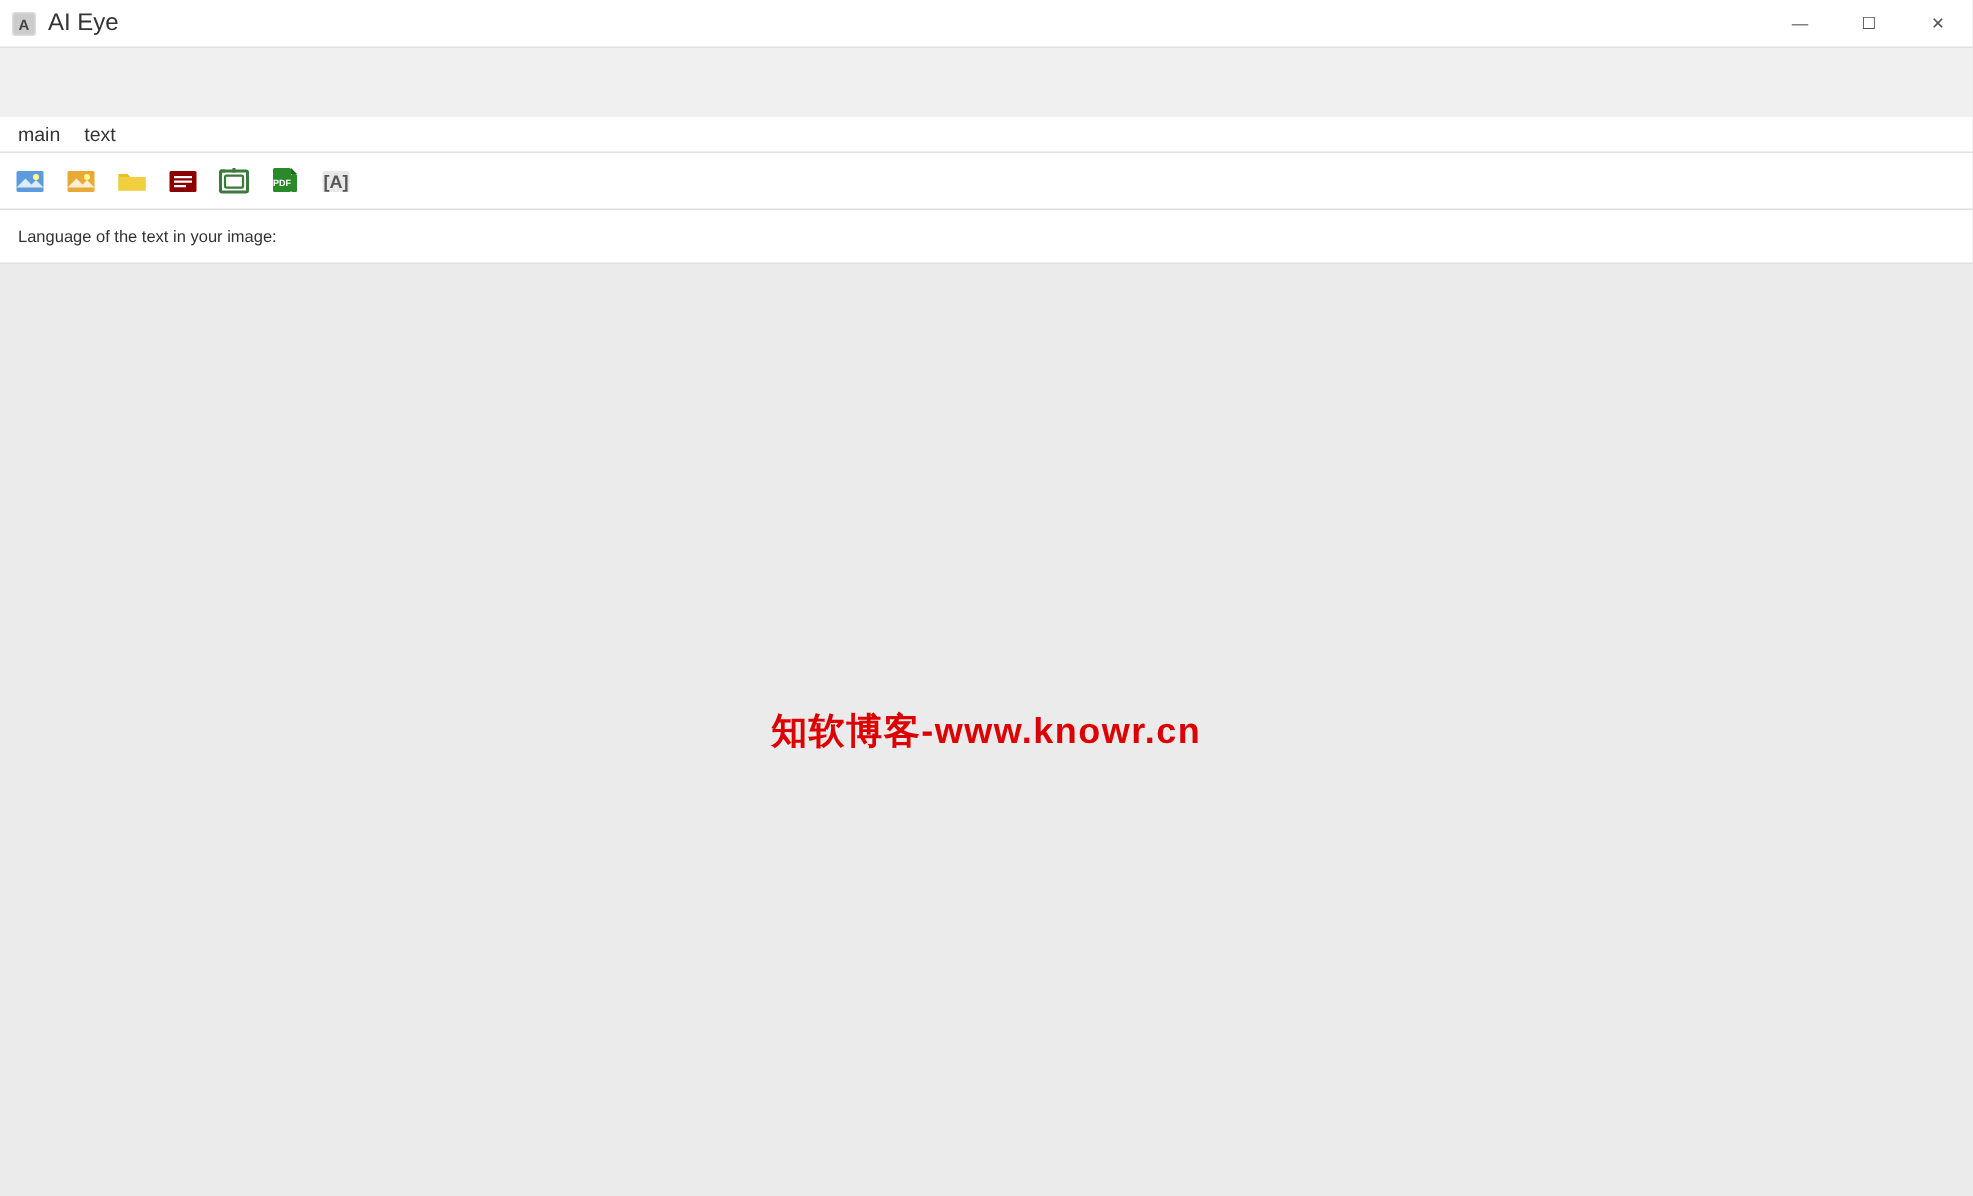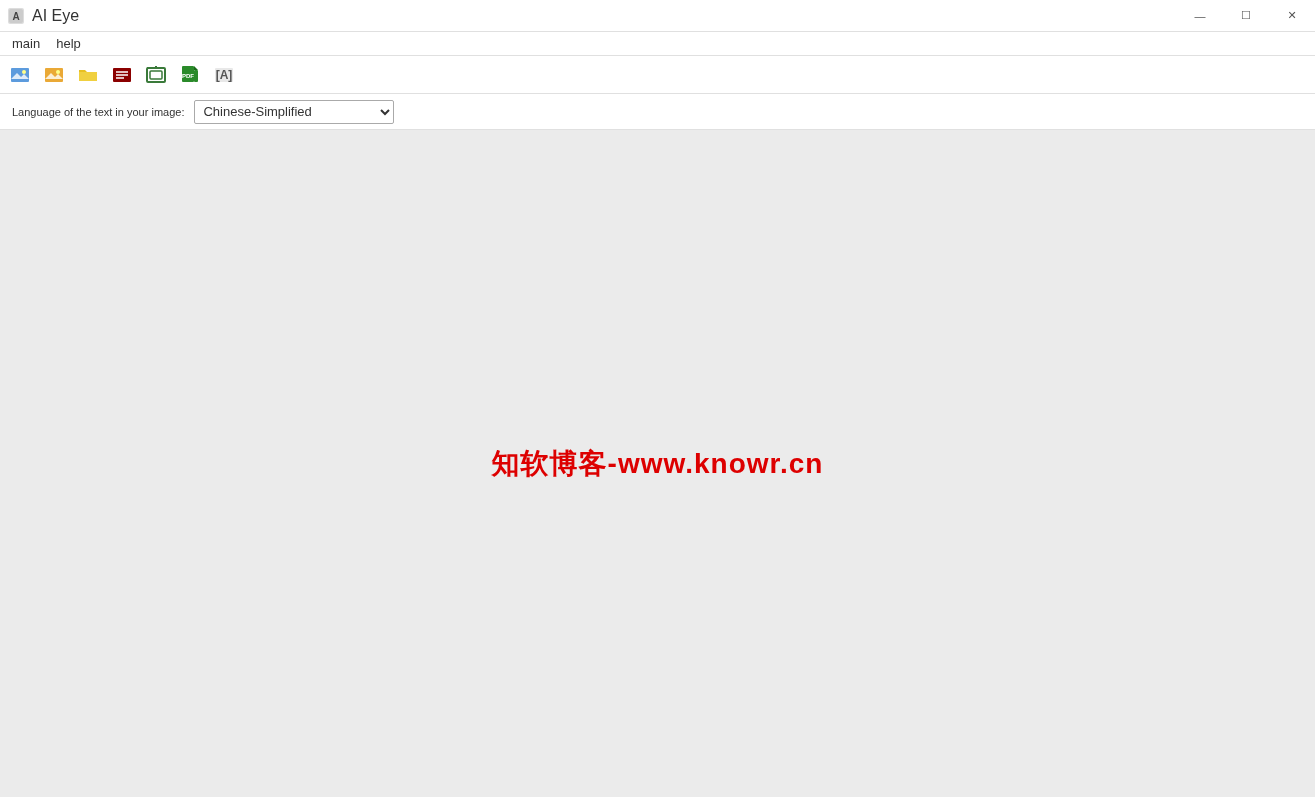--- a/index.html
+++ b/index.html
@@ -77,20 +77,21 @@
 
     
     .menu-bar {
       display: flex;
       align-items: center;
       background: #ffffff;
       height: 24px;
       padding: 0 4px;
       border-bottom: 1px solid #e0e0e0;
       flex-shrink: 0;
+      margin-top: 46px;
     }
 
     .menu-item {
       padding: 2px 8px;
       font-size: 13px;
       color: #333;
       cursor: pointer;
       border-radius: 2px;
     }
 
@@ -153,21 +154,21 @@
     .main-content {
       flex: 1;
       background: #ebebeb;
       display: flex;
       align-items: center;
       justify-content: center;
       position: relative;
     }
 
     .watermark {
-      font-size: 28px;
+      font-size: 24px;
       font-weight: bold;
       color: #dd0000;
       user-select: none;
       letter-spacing: 1px;
     }
 
     
     .toolbar-icon-svg {
       width: 20px;
       height: 20px;
@@ -188,21 +189,21 @@
   </div>
   <div class="title-bar-controls">
     <button class="title-bar-btn">—</button>
     <button class="title-bar-btn">☐</button>
     <button class="title-bar-btn close">✕</button>
   </div>
 </div>
 
 <div class="menu-bar">
   <div class="menu-item">main</div>
-  <div class="menu-item">help</div>
+  <div class="menu-item">text</div>
 </div>
 
 <div class="toolbar">
 
   <button class="toolbar-btn" title="Open Image">
     <svg class="toolbar-icon-svg" viewBox="0 0 20 20">
       <rect x="1" y="3" width="18" height="14" rx="1" fill="#4a90d9" opacity="0.9"></rect>
       <polygon points="1,14 7,8 11,12 14,9 19,14" fill="#ffffff" opacity="0.8"></polygon>
       <circle cx="14" cy="7" r="2" fill="#ffff88"></circle>
     </svg>
@@ -253,27 +254,17 @@
   <button class="toolbar-btn" title="Text">
     <svg class="toolbar-icon-svg" viewBox="0 0 20 20">
       <rect x="1" y="3" width="18" height="14" rx="1" fill="#666666" opacity="0.15"></rect>
       <text x="10" y="14" text-anchor="middle" font-size="12" font-weight="bold" fill="#555555">[A]</text>
     </svg>
   </button>
 </div>
 
 <div class="language-row">
   <label class="language-label">Language of the text in your image:</label>
-  <select class="language-select">
-    <option value="English">English</option>
-    <option value="Chinese-Simplified" selected="">Chinese-Simplified</option>
-    <option value="Chinese-Traditional">Chinese-Traditional</option>
-    <option value="Japanese">Japanese</option>
-    <option value="Korean">Korean</option>
-    <option value="French">French</option>
-    <option value="German">German</option>
-    <option value="Spanish">Spanish</option>
-  </select>
 </div>
 
 <div class="main-content">
   <div class="watermark">知软博客-www.knowr.cn</div>
 </div>
 
 </body></html>

